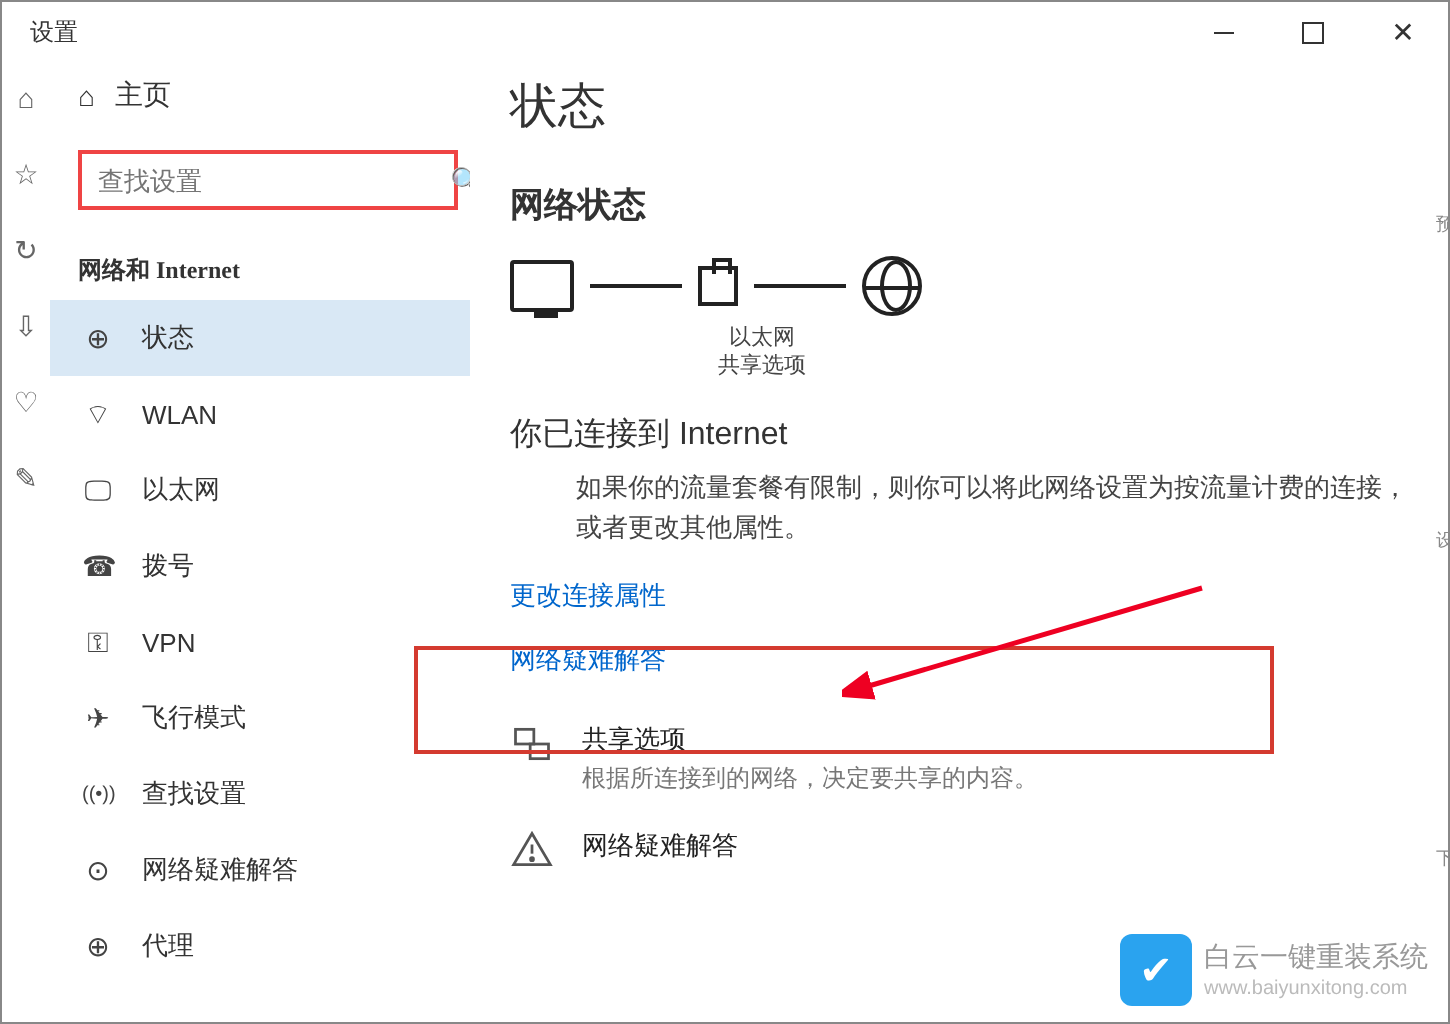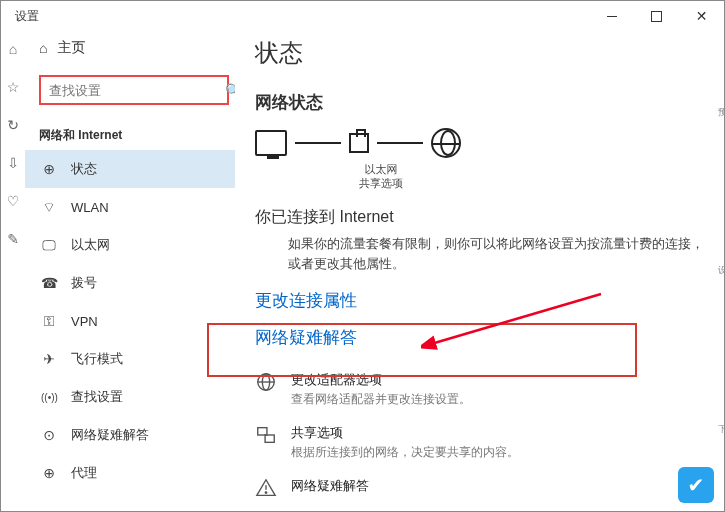--- a/index.html
+++ b/index.html
@@ -11,41 +11,41 @@
 .tb-btn.maximize::before { content: ""; width: 9px; height: 9px; border: 1px solid #333; }
 .tb-btn.close { font-size: 14px; }
 .main { display: flex; height: calc(100% - 30px); }
 .leftcol { width: 24px; display: flex; flex-direction: column; align-items: center; padding-top: 10px; gap: 22px; color: #666; }
 .leftcol span { font-size: 14px; }
 .sidebar { width: 210px; padding: 0 6px 0 14px; overflow-y: auto; }
 .home-row { display: flex; align-items: center; gap: 10px; padding: 8px 0; font-size: 14px; }
 .search-box { display: flex; align-items: center; border: 2px solid #ef4444; height: 30px; margin: 10px 0 18px 0; padding: 0 8px; }
 .search-box input { border: none; outline: none; flex: 1; font-size: 13px; color: #666; background: transparent; }
 .search-box .s-icon { color: #666; font-size: 13px; }
-.section-label { font-size: 12px; font-weight: 600; margin-bottom: 2px; padding: 4px 0; }
+.section-label { font-size: 12px; font-weight: 600; margin-bottom: 2px; padding: 4px 0; font-family: Liberation Serif, serif; }
 .nav-item { display: flex; align-items: center; gap: 14px; height: 38px; padding-left: 2px; font-size: 13px; cursor: default; }
 .nav-item.sel { background: #d9e8f5; margin-left: -14px; padding-left: 16px; margin-right: -6px; }
 .nav-item .ic { width: 16px; text-align: center; color: #444; font-size: 14px; }
 .content { flex: 1; padding: 6px 20px 0 20px; overflow-y: auto; position: relative; }
 .content h1 { font-size: 24px; font-weight: 400; margin-bottom: 22px; }
 .content h2 { font-size: 17px; font-weight: 700; margin: 6px 0 14px 0; }
 .diagram { display: flex; align-items: center; gap: 8px; margin-bottom: 4px; }
 .diagram .box { width: 32px; height: 26px; border: 2px solid #222; border-radius: 2px; position:relative; }
 .diagram .box::after{content:"";position:absolute;bottom:-5px;left:10px;width:12px;height:3px;background:#222;}
 .diagram .line { width: 46px; height: 2px; background: #222; }
 .diagram .eth { display:flex; flex-direction:column; align-items:center; }
 .diagram .eth .d { width:20px; height:20px; border:2px solid #222; position:relative; }
 .diagram .eth .d::before{content:"";position:absolute;top:-6px;left:5px;width:6px;height:6px;border:2px solid #222;border-bottom:none;}
 .diagram .globe { width:30px; height:30px; border:2px solid #222; border-radius:50%; position:relative; }
 .diagram .globe::before{content:"";position:absolute;top:0;bottom:0;left:50%;width:12px;margin-left:-6px;border:2px solid #222;border-radius:50%;}
 .diagram .globe::after{content:"";position:absolute;left:0;right:0;top:50%;height:0;border-top:2px solid #222;}
 .diag-labels { font-size: 11px; text-align: center; margin-left: 96px; width: 60px; line-height: 1.3; margin-bottom: 16px; color: #444; }
 .body-text { font-size: 13px; line-height: 1.6; color: #444; margin-bottom: 4px; margin-left: 33px; }
 .subtitle { font-size: 16px; margin-bottom: 6px; }
-.link { color: #0066cc; font-size: 17px; display: block; margin: 14px 0; }
+.link { color: #0066cc; font-size: 13px; display: block; margin: 14px 0; }
 .option-row { display: flex; gap: 14px; padding: 8px 0; align-items: flex-start; }
 .option-row .oic { width: 22px; height: 22px; flex-shrink: 0; color: #555; display:flex; align-items:center; justify-content:center; }
 .option-row .oic svg { width:22px; height:22px; }
 .option-row .otxt .ot { font-size: 13px; color: #222; }
 .option-row .otxt .od { font-size: 12px; color: #777; margin-top: 2px; }
 .highlight-box { border: 2px solid #d43a2f; position: absolute; left: 206px; top: 322px; width: 430px; height: 54px; pointer-events: none; }
 .arrow { position: absolute; left: 420px; top: 288px; pointer-events: none; }
 .watermark { position: absolute; right: 10px; bottom: 8px; display: flex; align-items: center; gap: 6px; color: #999; font-size: 11px; }
 .watermark .badge { width: 36px; height: 36px; background: #2aa3ef; border-radius: 6px; display:flex; align-items:center; justify-content:center; color:#fff; font-size:20px; }
 .watermark .txt { line-height:1.3; }
@@ -142,33 +142,20 @@
       <div>共享选项</div>
     </div>
 
     <div class="subtitle">你已连接到 Internet</div>
     <div class="body-text">如果你的流量套餐有限制，则你可以将此网络设置为按流量计费的连接，或者更改其他属性。</div>
 
     <a class="link">更改连接属性</a>
     <a class="link">网络疑难解答</a>
 
 
-    <div class="option-row">
-      <div class="oic">
-        <svg viewBox="0 0 24 24" fill="none" stroke="#555" stroke-width="1.5">
-            <circle cx="12" cy="12" r="9"></circle>
-            <ellipse cx="12" cy="12" rx="4" ry="9"></ellipse>
-            <line x1="3" y1="12" x2="21" y2="12"></line>
-          </svg>
-      </div>
-      <div class="otxt">
-        <div class="ot">更改适配器选项</div>
-        <div class="od">查看网络适配器并更改连接设置。</div>
-      </div>
-    </div>
 
     <div class="option-row">
       <div class="oic">
         <svg viewBox="0 0 24 24" fill="none" stroke="#555" stroke-width="1.5">
             <rect x="3" y="4" width="10" height="8"></rect>
             <rect x="11" y="12" width="10" height="8"></rect>
           </svg>
       </div>
       <div class="otxt">
         <div class="ot">共享选项</div>
@@ -198,19 +185,23 @@
   <defs>
       <marker id="ah" markerWidth="10" markerHeight="10" refX="2" refY="3" orient="auto">
         <path d="M0,0 L0,6 L8,3 z" fill="#e02"></path>
       </marker>
     </defs>
   <line x1="180" y1="5" x2="10" y2="55" stroke="#e02" stroke-width="2.5" marker-end="url(#ah)"></line>
 </svg>
 
 <div class="watermark">
   <div class="badge">✔</div>
+  <div class="txt">
+    <div class="t1">白云一键重装系统</div>
+    <div class="t2">www.baiyunxitong.com</div>
+  </div>
 </div>
 
 <div class="content-edge">
     <span>预</span>
     <span>设</span>
     <span>下</span>
   </div>
 
 </body></html>

